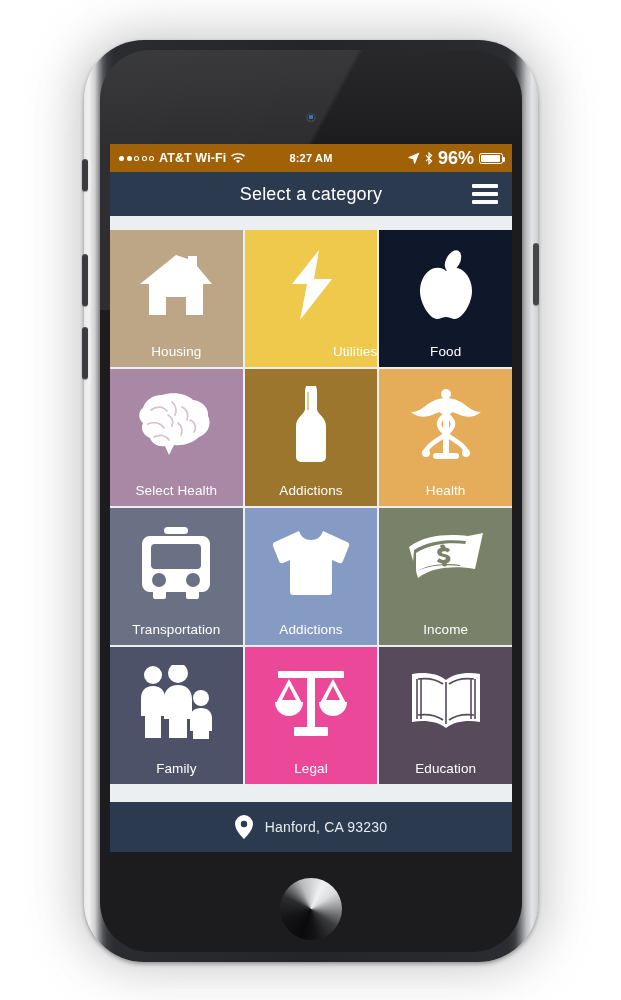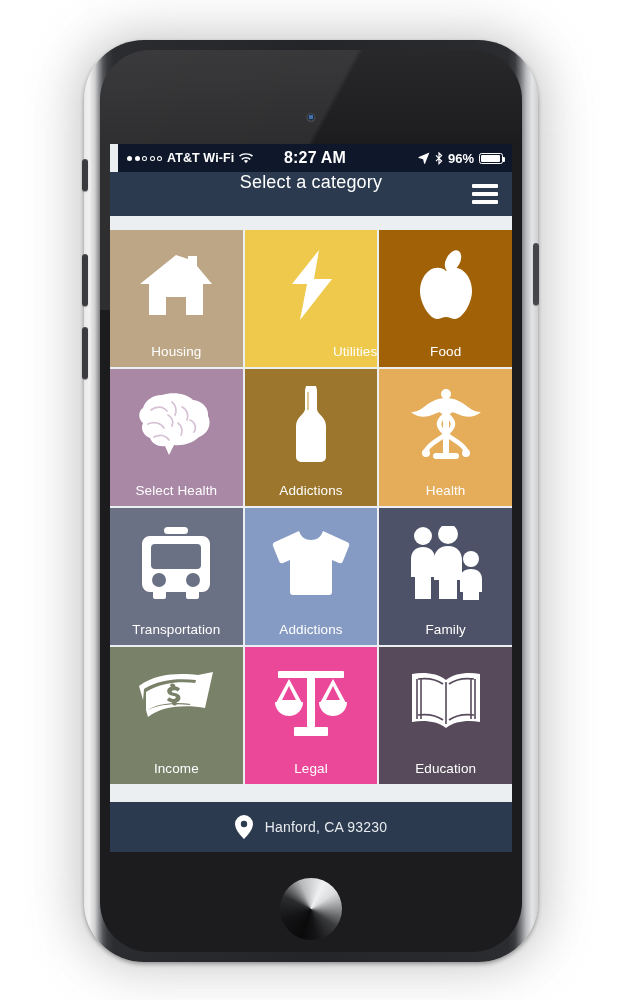--- a/index.html
+++ b/index.html
@@ -103,59 +103,58 @@
     left:110px; top:144px;
     width:402px; height:708px;
     background:#eceff1;
     overflow:hidden;
     display:flex; flex-direction:column;
   }
 
   
   .statusbar{
     height:28px; flex:none;
-    background:#0f172a;
+    background:#a16207;
     color:#ffffff;
     display:flex; align-items:center;
     font-size:13px; font-weight:bold;
     padding:0 9px;
     position:relative;
-    margin-left:8px;
   }
   .sb-left{ display:flex; align-items:center; gap:5px; }
   .dots{ display:flex; align-items:center; gap:2.5px; }
   .dot{ width:5px; height:5px; border-radius:50%; }
   .dot.on{ background:#fff; }
   .dot.off{ background:transparent; box-shadow:inset 0 0 0 1px #fff; }
   .carrier{ font-size:12.5px; letter-spacing:.1px; }
   .wifi{ width:14px; height:11px; }
   .sb-time{
     position:absolute; left:0; right:0; top:0; bottom:0;
     display:flex; align-items:center; justify-content:center;
-    font-size:16px; letter-spacing:.2px; pointer-events:none;
+    font-size:11px; letter-spacing:.2px; pointer-events:none;
   }
   .sb-right{
     margin-left:auto; display:flex; align-items:center; gap:5px; z-index:1;
   }
-  .batt-pct{ font-size:13px; }
+  .batt-pct{ font-size:18px; }
   .batt{
     width:24px; height:11px; border:1px solid #fff; border-radius:2.5px;
     position:relative; padding:1px;
   }
   .batt:after{
     content:""; position:absolute; right:-3px; top:3px;
     width:2px; height:5px; background:#fff; border-radius:0 1px 1px 0;
   }
   .batt-fill{ height:100%; width:93%; background:#fff; border-radius:1px; }
 
   
   .navbar{
     height:44px; flex:none;
     background:#2b3a4e;
-    display:flex; align-items:flex-start; justify-content:center;
+    display:flex; align-items:center; justify-content:center;
     position:relative;
   }
   .nav-title{
     color:#ffffff; font-size:18px; letter-spacing:.2px; font-weight:400;
   }
   .hamburger{
     position:absolute; right:14px; top:50%; transform:translateY(-50%);
     width:26px; height:20px;
     display:flex; flex-direction:column; justify-content:space-between;
   }
@@ -301,21 +300,21 @@
 
       <div class="tile" style="background: rgb(239, 201, 76); align-items: flex-end;">
         <div class="ico">
           <svg width="50" height="70" viewBox="0 0 50 70">
             <path fill="#fff" d="M33 0 6 34h15L14 70 46 29H28L33 0z"></path>
           </svg>
         </div>
         <span class="lbl">Utilities</span>
       </div>
 
-      <div class="tile" style="background: #a16207;">
+      <div class="tile" style="background: #0f172a;">
         <div class="ico">
           <svg width="62" height="70" viewBox="0 0 62 70">
             <ellipse fill="#fff" cx="38" cy="11" rx="7" ry="11.5" transform="rotate(28 38 11)"></ellipse>
             <path fill="#fff" d="M31 21c-4-4-11-4-16-1C9 24 5 32 5 41c0 13 10 28 17 28 3 0 6-2 9-2s6 2 9 2c7 0 17-15 17-28 0-9-4-17-10-21-5-3-12-3-16 1z"></path>
           </svg>
         </div>
         <span class="lbl">Food</span>
       </div>
 
       <div class="tile" style="background: rgb(169, 136, 165);">
@@ -373,44 +372,44 @@
 
       <div class="tile" style="background: rgb(134, 155, 196);">
         <div class="ico">
           <svg width="80" height="66" viewBox="0 0 80 66">
             <path fill="#fff" d="M28 1 4 12a3 3 0 0 0-2 4l6 15a3 3 0 0 0 4 2l7-3v32a3 3 0 0 0 3 3h36a3 3 0 0 0 3-3V30l7 3a3 3 0 0 0 4-2l6-15a3 3 0 0 0-2-4L52 1c-2 6-6 9-12 9s-10-3-12-9z"></path>
           </svg>
         </div>
         <span class="lbl">Addictions</span>
       </div>
 
+      <div class="tile" style="background: rgb(122, 129, 105);">
+        <div class="ico">
+          <svg width="80" height="60" viewBox="0 0 80 60">
+            <path fill="#fff" d="M3 14C20 1 44 1 62 3l15-3-8 36c-17-3-42-3-57 9L3 14z"></path>
+            <path fill="#7a8169" d="M8 17C23 7 44 6 60 8l-6 25c-16-2-35-1-48 8L8 17z"></path>
+            <path fill="#fff" d="M10 20C25 10 45 9 60 11l-5 21c-15-2-33-1-45 7l0-19z"></path>
+            <path fill="#7a8169" d="M34 13c1-2 4-2 5 0l.5 1.6c2 .3 3.6 1.1 4.6 2.1l-2.3 2.8c-1.1-.9-2.6-1.4-4-1.3-1.4.1-2.2.7-2.1 1.4.1.8 1.1 1.1 3 1.5 3 .6 5.4 1.6 5.7 4.4.3 2.4-1.3 4.2-3.8 4.8l.4 1.8c-.6 1.9-3.6 2-4.6.2l-.5-1.8c-2.2-.3-4-1.3-5.1-2.4l2.5-2.8c1.2 1.1 2.9 1.7 4.4 1.6 1.5-.1 2.3-.8 2.2-1.6-.1-.9-1.3-1.2-3.2-1.6-2.9-.6-5.2-1.6-5.5-4.3-.3-2.3 1.3-4.1 3.7-4.7L34 13z"></path>
+          </svg>
+        </div>
+        <span class="lbl">Income</span>
+      </div>
+
       <div class="tile" style="background: rgb(78, 82, 104);">
         <div class="ico">
           <svg width="76" height="74" viewBox="0 0 76 74">
             <circle fill="#fff" cx="15" cy="10" r="9"></circle>
             <path fill="#fff" d="M15 21c-8 0-12 5-12 12v18h4v22h16V51h4V33c0-7-4-12-12-12z"></path>
             <circle fill="#fff" cx="40" cy="8" r="10"></circle>
             <path fill="#fff" d="M40 20c-9 0-14 6-14 14v20h5v19h18V54h5V34c0-8-5-14-14-14z"></path>
             <circle fill="#fff" cx="63" cy="33" r="8"></circle>
             <path fill="#fff" d="M63 43c-7 0-11 4-11 10v13h3v17h16V66h3V53c0-6-4-10-11-10z"></path>
           </svg>
         </div>
         <span class="lbl">Family</span>
-      </div>
-
-      <div class="tile" style="background: rgb(122, 129, 105);">
-        <div class="ico">
-          <svg width="80" height="60" viewBox="0 0 80 60">
-            <path fill="#fff" d="M3 14C20 1 44 1 62 3l15-3-8 36c-17-3-42-3-57 9L3 14z"></path>
-            <path fill="#7a8169" d="M8 17C23 7 44 6 60 8l-6 25c-16-2-35-1-48 8L8 17z"></path>
-            <path fill="#fff" d="M10 20C25 10 45 9 60 11l-5 21c-15-2-33-1-45 7l0-19z"></path>
-            <path fill="#7a8169" d="M34 13c1-2 4-2 5 0l.5 1.6c2 .3 3.6 1.1 4.6 2.1l-2.3 2.8c-1.1-.9-2.6-1.4-4-1.3-1.4.1-2.2.7-2.1 1.4.1.8 1.1 1.1 3 1.5 3 .6 5.4 1.6 5.7 4.4.3 2.4-1.3 4.2-3.8 4.8l.4 1.8c-.6 1.9-3.6 2-4.6.2l-.5-1.8c-2.2-.3-4-1.3-5.1-2.4l2.5-2.8c1.2 1.1 2.9 1.7 4.4 1.6 1.5-.1 2.3-.8 2.2-1.6-.1-.9-1.3-1.2-3.2-1.6-2.9-.6-5.2-1.6-5.5-4.3-.3-2.3 1.3-4.1 3.7-4.7L34 13z"></path>
-          </svg>
-        </div>
-        <span class="lbl">Income</span>
       </div>
 
       <div class="tile" style="background: #ec4899;">
         <div class="ico">
           <svg width="78" height="70" viewBox="0 0 78 70">
             <rect fill="#fff" x="35" y="4" width="8" height="56" rx="1"></rect>
             <rect fill="#fff" x="6" y="4" width="66" height="7" rx="1"></rect>
             <rect fill="#fff" x="22" y="60" width="34" height="9" rx="1"></rect>
             <path fill="#fff" d="M17 12 4 36h26L17 12zm0 7 7 14h-14l7-14z"></path>
             <path fill="#fff" d="M61 12 48 36h26L61 12zm0 7 7 14h-14l7-14z"></path>

